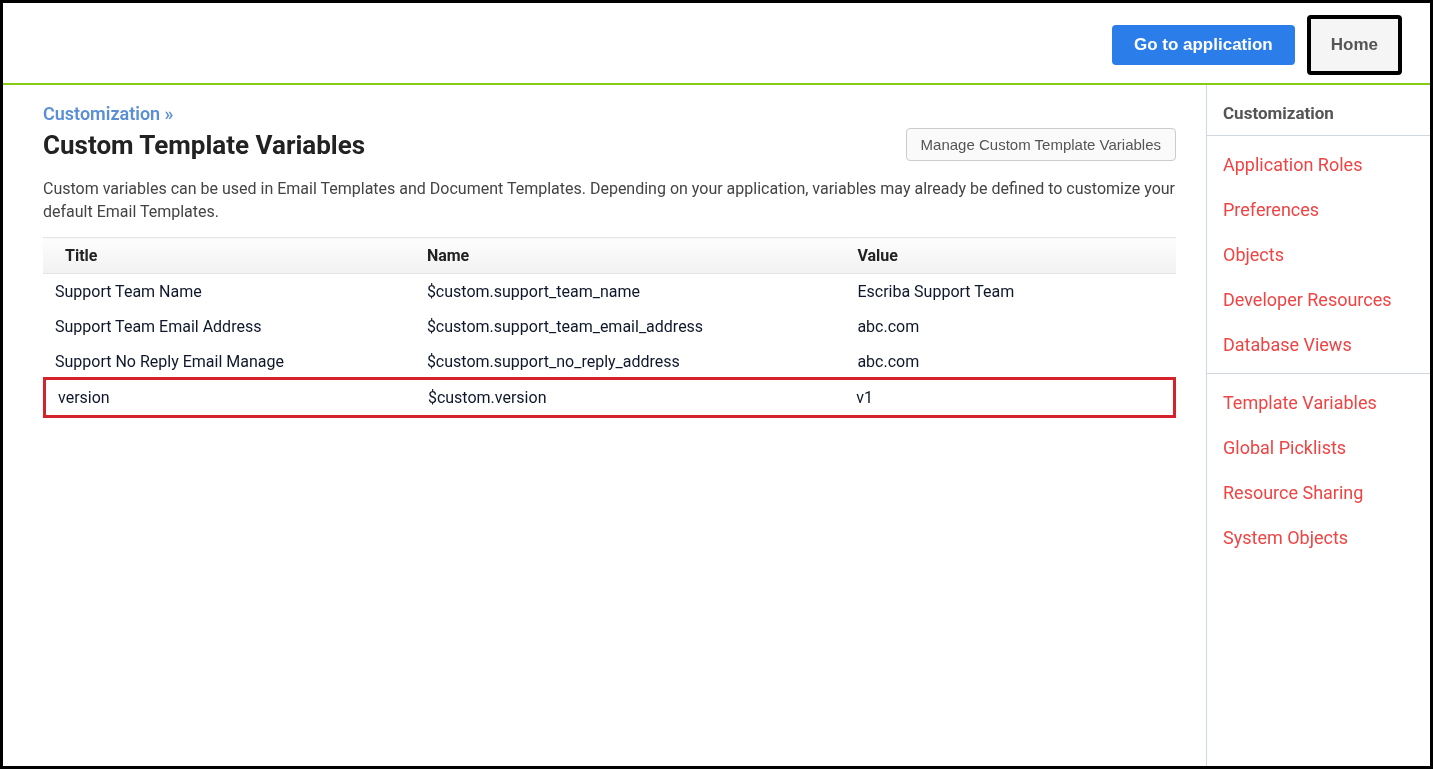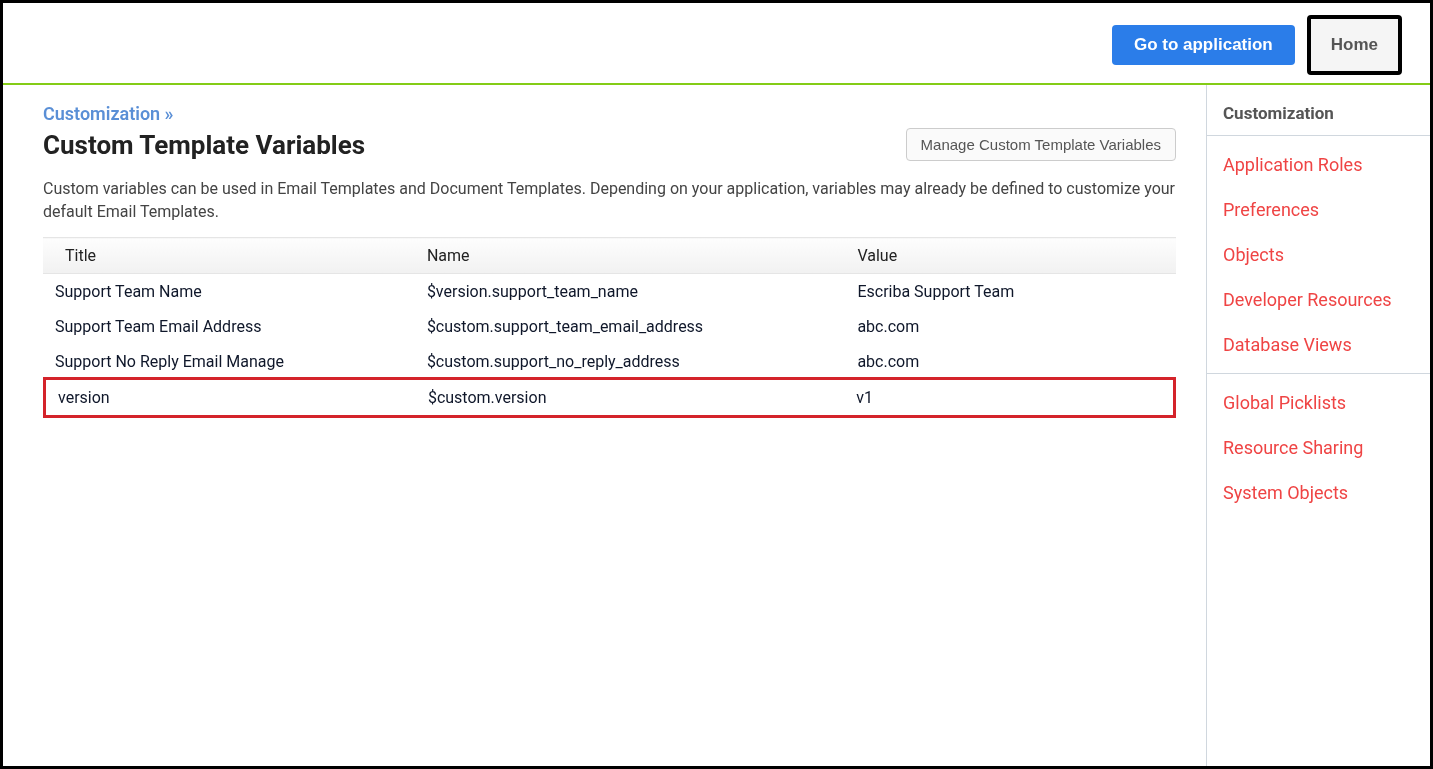--- a/index.html
+++ b/index.html
@@ -96,21 +96,21 @@
       line-height: 1.45;
       margin-bottom: 14px;
     }
     .data-table {
       width: 100%;
       border-collapse: collapse;
     }
     .data-table thead th {
       text-align: left;
       font-size: 16px;
-      font-weight: 400;
+      font-weight: 700;
       padding: 8px 10px;
       background: linear-gradient(to bottom, #fdfdfd, #f1f1f1);
       border-top: 1px solid #e5e5e5;
       border-bottom: 1px solid #e5e5e5;
       color: #222;
     }
     .data-table thead th:first-child {
       padding-left: 22px;
     }
     .data-table tbody td {
@@ -179,21 +179,21 @@
         <thead>
           <tr>
             <th>Title</th>
             <th>Name</th>
             <th>Value</th>
           </tr>
         </thead>
         <tbody>
           <tr>
             <td>Support Team Name</td>
-            <td>$version.support_team_name</td>
+            <td>$custom.support_team_name</td>
             <td>Escriba Support Team</td>
           </tr>
           <tr>
             <td>Support Team Email Address</td>
             <td>$custom.support_team_email_address</td>
             <td>abc.com</td>
           </tr>
           <tr>
             <td>Support No Reply Email Manage</td>
             <td>$custom.support_no_reply_address</td>
@@ -225,20 +225,21 @@
 
       <div class="sidebar-section">
         <a class="sidebar-item">Application Roles</a>
         <a class="sidebar-item">Preferences</a>
         <a class="sidebar-item">Objects</a>
         <a class="sidebar-item">Developer Resources</a>
         <a class="sidebar-item">Database Views</a>
       </div>
 
       <div class="sidebar-section" style="border-bottom:none;">
+        <a class="sidebar-item">Template Variables</a>
         <a class="sidebar-item">Global Picklists</a>
         <a class="sidebar-item">Resource Sharing</a>
         <a class="sidebar-item">System Objects</a>
       </div>
     </div>
 
   </div>
 </div>
 
 </body></html>

